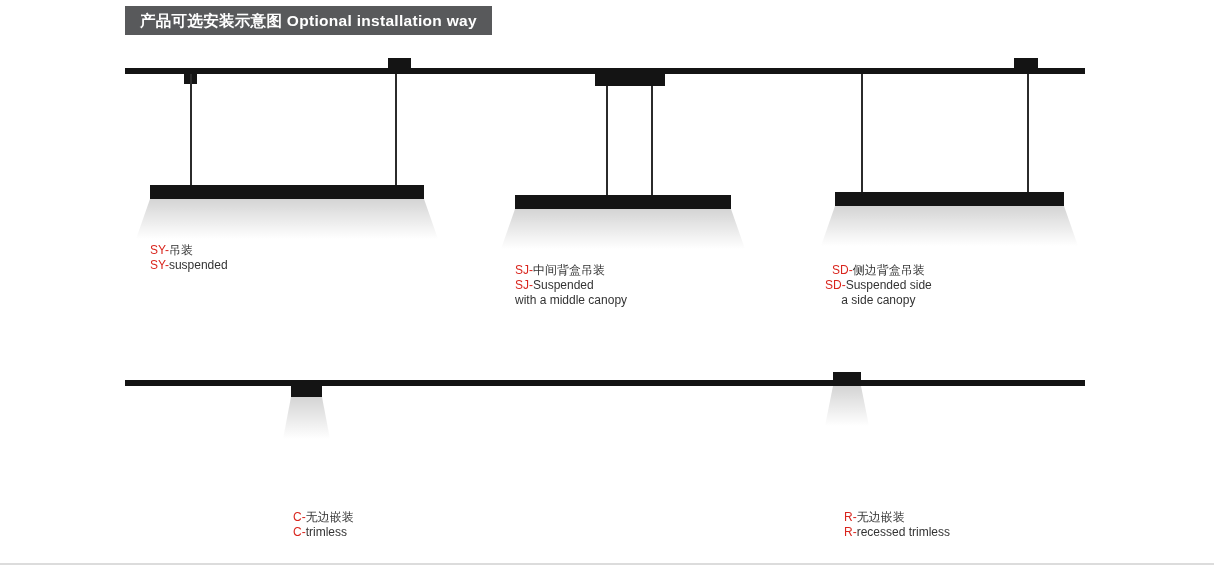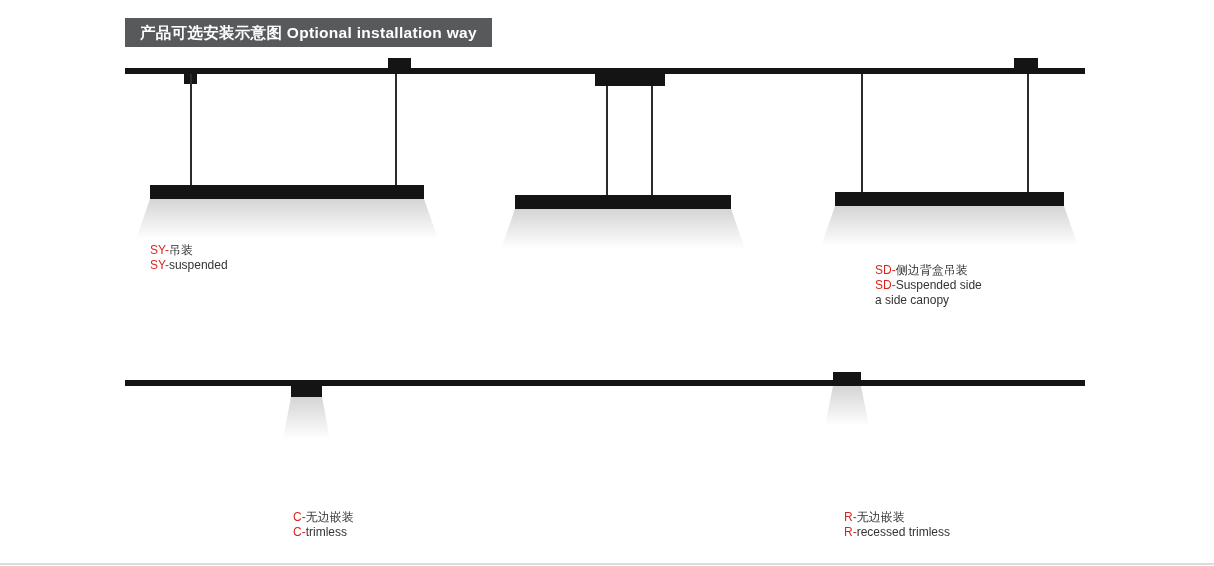--- a/index.html
+++ b/index.html
@@ -10,21 +10,21 @@
     position: relative;
     width: 1214px;
     height: 566px;
     background: #ffffff;
     overflow: hidden;
   }
 
   .title-bar {
     position: absolute;
     left: 125px;
-    top: 18px;
+    top: 6px;
     height: 29px;
     line-height: 29px;
     padding: 0 15px;
     background: var(--title_bg, #58595b);
     color: #ffffff;
     font-size: 15.5px;
     font-weight: bold;
     letter-spacing: 0.3px;
     white-space: nowrap;
   }
@@ -101,22 +101,27 @@
   <div class="wire" style="left:861px; top:74px; height:118px;"></div>
   <div class="wire" style="left:1027px; top:74px; height:118px;"></div>
   <div class="fixture" style="left:835px; top:192px; width:229px; height:14px;"></div>
   <div class="beam" style="left:821px; top:206px; width:257px; height:40px;"></div>
 
   <div class="label" style="left:150px; top:243px;">
     <div><span class="red">SY-</span><span>吊装</span></div>
     <div><span class="red">SY-</span><span>suspended</span></div>
   </div>
 
+  <div class="label" style="left:515px; top:263px;">
+    <div><span class="red">SJ-</span><span>中间背盒吊装</span></div>
+    <div><span class="red">SJ-</span><span>Suspended</span></div>
+    <div><span>with a middle canopy</span></div>
+  </div>
 
-  <div class="label" style="left:875px; top:263px;">
+  <div class="label" style="left:825px; top:263px;text-align:center;">
     <div><span class="red">SD-</span><span>侧边背盒吊装</span></div>
     <div><span class="red">SD-</span><span>Suspended side</span></div>
     <div><span>a side canopy</span></div>
   </div>
 
   <div class="ceiling" style="top:380px;"></div>
 
   <div class="box" style="left:291px; top:386px; width:31px; height:11px;"></div>
   <div class="beam small" style="left:283px; top:397px; width:47px; height:42px;"></div>
 

